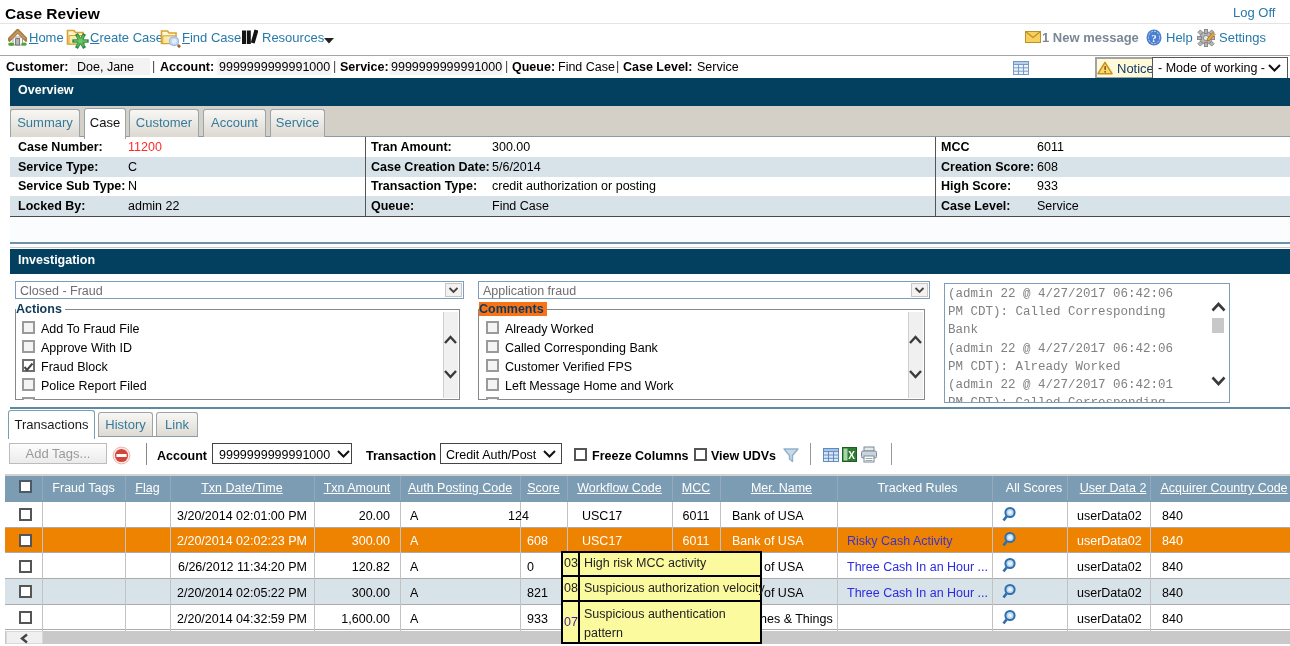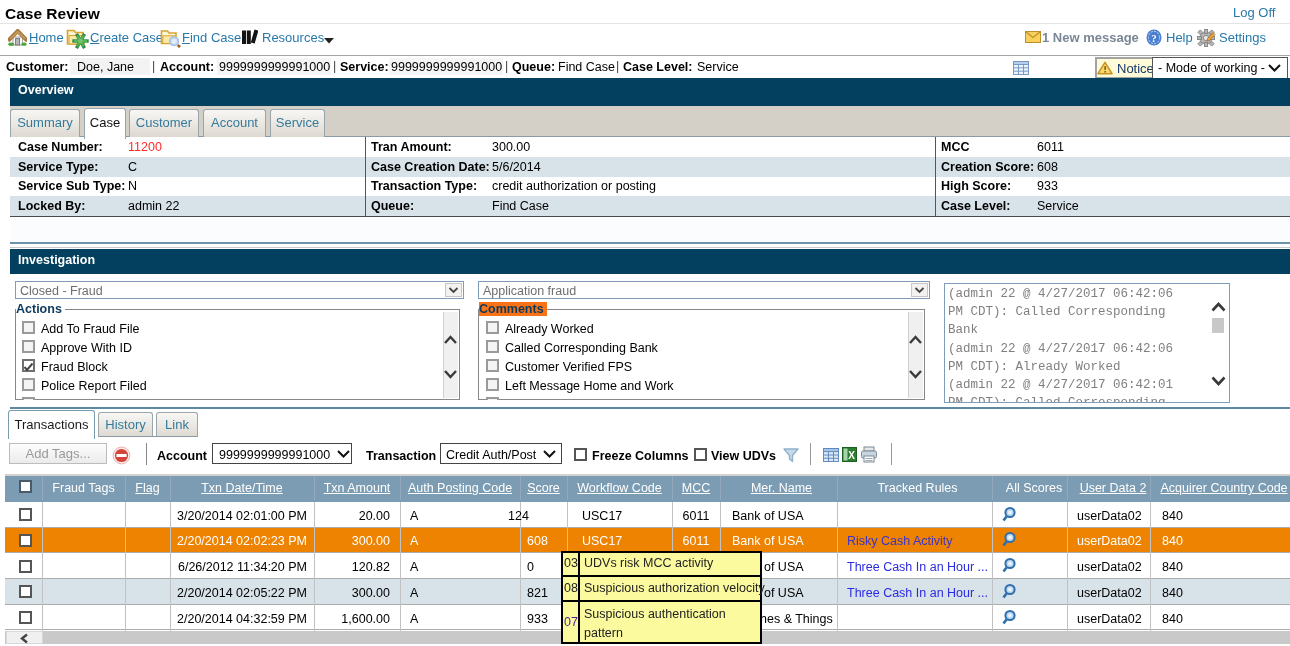--- a/index.html
+++ b/index.html
@@ -466,18 +466,18 @@
 <div class="ab" style="left:6px;top:631px;width:37px;height:13px;background:#f0f0f0;border:1px solid #d8d8d8"></div>
 <svg class="ab" style="left:19px;top:633px" width="10" height="11">
     <path d="M8 1.5 L3 5.5 L8 9.5" fill="none" stroke="#444" stroke-width="2.4"></path>
   </svg>
 
 <div class="ab" style="left:561px;top:551px;width:201px;height:93px;background:#fbfa9e;border:2px solid #000;z-index:5"></div>
 <div class="ab" style="left:563px;top:575px;width:197px;height:2px;background:#000;z-index:6"></div>
 <div class="ab" style="left:563px;top:600px;width:197px;height:2px;background:#000;z-index:6"></div>
 <div class="ab" style="left:578px;top:553px;width:2px;height:89px;background:#000;z-index:6"></div>
 <div class="cell" style="left:564px;top:556px;z-index:7;color:#222">03</div>
-<div class="cell" style="left:584px;top:556px;z-index:7;color:#222">UDVs risk MCC activity</div>
+<div class="cell" style="left:584px;top:556px;z-index:7;color:#222">High risk MCC activity</div>
 <div class="cell" style="left:564px;top:581px;z-index:7;color:#222">08</div>
 <div class="cell" style="left:584px;top:581px;z-index:7;color:#222">Suspicious authorization velocity</div>
 <div class="cell" style="left:564px;top:615px;z-index:7;color:#4c1d95">07</div>
 <div class="cell" style="left:584px;top:607px;z-index:7;color:#222">Suspicious authentication</div>
 <div class="cell" style="left:584px;top:626px;z-index:7;color:#222">pattern</div>
 
 </body></html>

